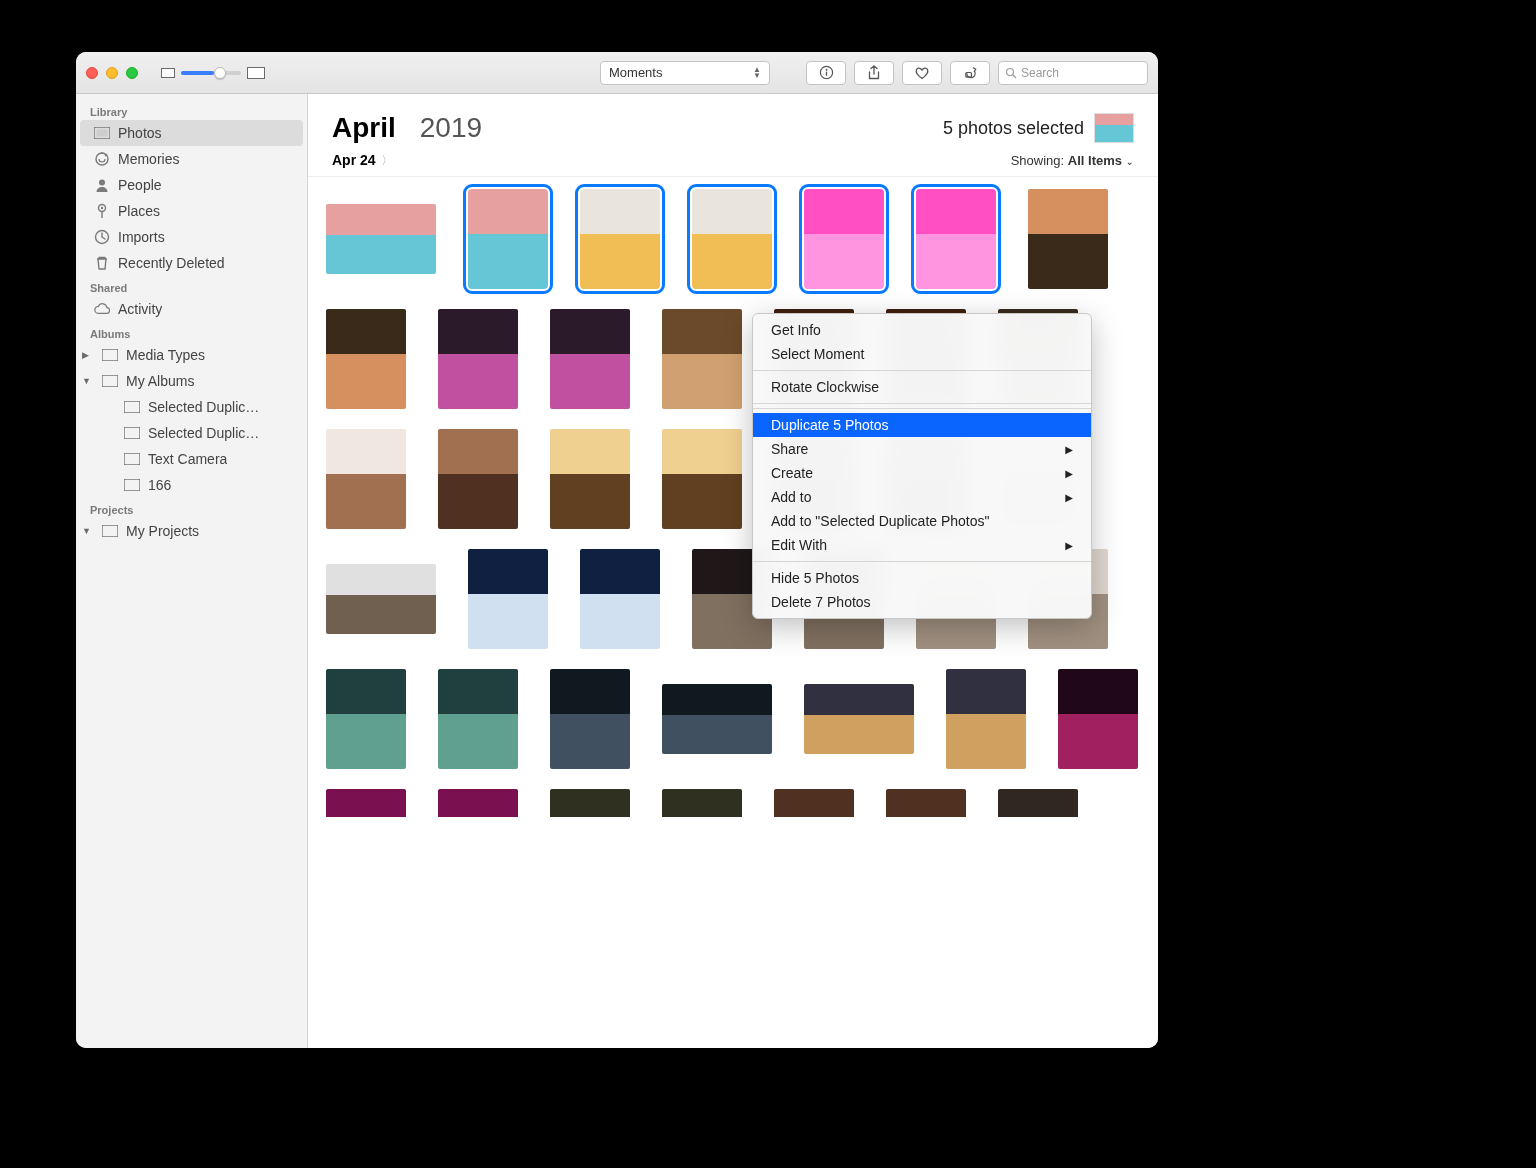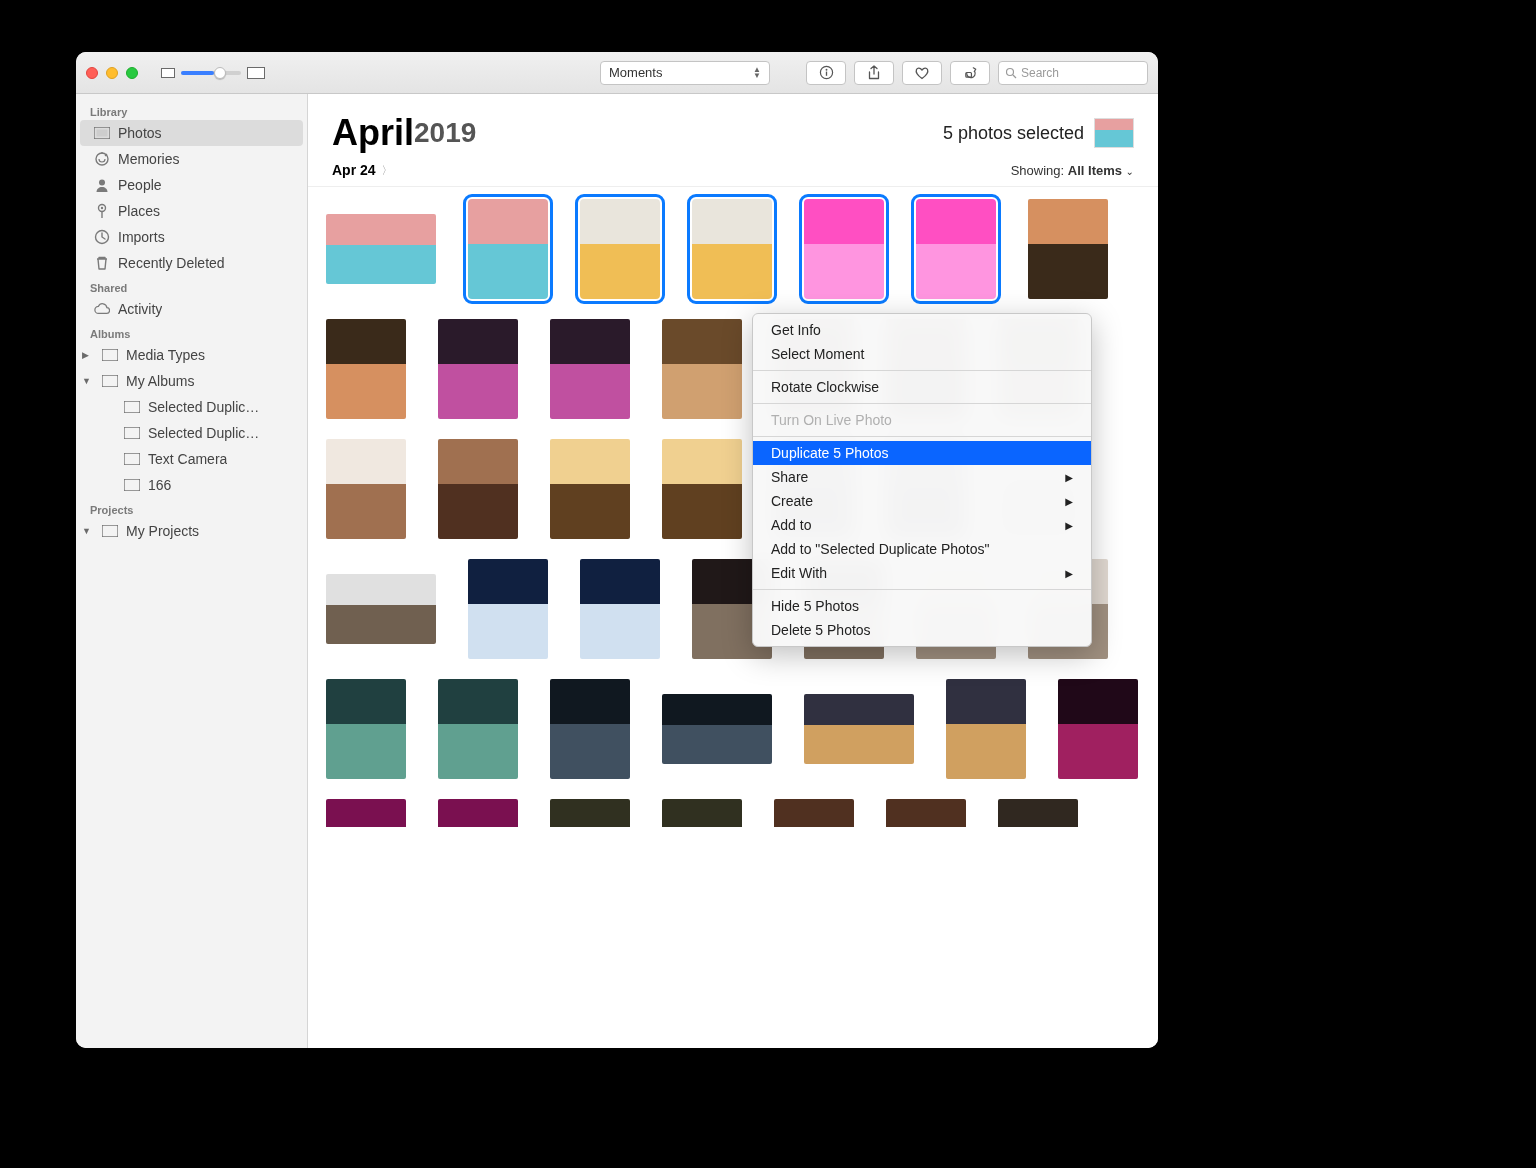--- a/index.html
+++ b/index.html
@@ -48,22 +48,22 @@
   .sb-header{font-size:11px;color:#7a7a7a;padding:6px 14px 2px;font-weight:600;}
   .sb-item{display:flex;align-items:center;gap:8px;padding:3px 14px 3px 18px;height:26px;}
   .sb-item.indent2{padding-left:48px;}
   .sb-item.selected{background:#dcdcdc;border-radius:4px;margin:0 4px;padding-left:14px;}
   .sb-ico{width:16px;height:16px;display:flex;align-items:center;justify-content:center;color:#7a7a7a;flex-shrink:0;}
   .sb-text{white-space:nowrap;overflow:hidden;text-overflow:ellipsis;}
   .disclosure{width:10px;display:inline-block;color:#6a6a6a;font-size:9px;margin-right:2px;}
   
   .main{flex:1;background:#fff;position:relative;overflow:hidden;}
   .main-header{padding:18px 24px 4px;display:flex;align-items:center;}
-  .title-month{font-size:36px;font-weight:700;}
-  .title-year{font-size:28px;font-weight:700;color:#555;margin-left:0;}
+  .title-month{font-size:28px;font-weight:700;}
+  .title-year{font-size:28px;font-weight:400;color:#555;margin-left:24px;}
   .sel-count{margin-left:auto;font-size:18px;color:#222;margin-right:10px;}
   .key-thumb{width:40px;height:30px;background:linear-gradient(#e7a0a0 40%,#65c7d6 40%);border:1px solid #ddd;}
   .subheader{display:flex;align-items:center;padding:4px 24px 8px;border-bottom:1px solid #eee;}
   .date-lbl{font-size:14px;font-weight:600;}
   .chev-r{color:#9a9a9a;margin-left:6px;font-size:11px;}
   .showing{margin-left:auto;font-size:13px;color:#333;}
   .showing b{font-weight:600;}
   .grid{padding:12px 18px;display:flex;flex-direction:column;gap:20px;overflow:auto;height:640px;}
   .row{display:flex;gap:32px;}
   .thumb{width:80px;height:100px;border-radius:2px;background:#ccc;position:relative;flex-shrink:0;}
@@ -356,23 +356,20 @@
             <span>Get Info</span>
           </div>
           <div class="ctx-item">
             <span>Select Moment</span>
           </div>
           <div class="ctx-sep"></div>
           <div class="ctx-item">
             <span>Rotate Clockwise</span>
           </div>
           <div class="ctx-sep"></div>
-          <div class="ctx-item disabled">
-            <span>Turn On Live Photo</span>
-          </div>
           <div class="ctx-sep"></div>
           <div class="ctx-item hover">
             <span>Duplicate 5 Photos</span>
           </div>
           <div class="ctx-item">
             <span>Share</span>
             <span class="ctx-sub">▶</span>
           </div>
           <div class="ctx-item">
             <span>Create</span>
@@ -387,18 +384,18 @@
           </div>
           <div class="ctx-item">
             <span>Edit With</span>
             <span class="ctx-sub">▶</span>
           </div>
           <div class="ctx-sep"></div>
           <div class="ctx-item">
             <span>Hide 5 Photos</span>
           </div>
           <div class="ctx-item">
-            <span>Delete 5 Photos</span>
+            <span>Delete 7 Photos</span>
           </div>
         </div>
     </div>
   </div>
 </div>
 
 </body></html>

